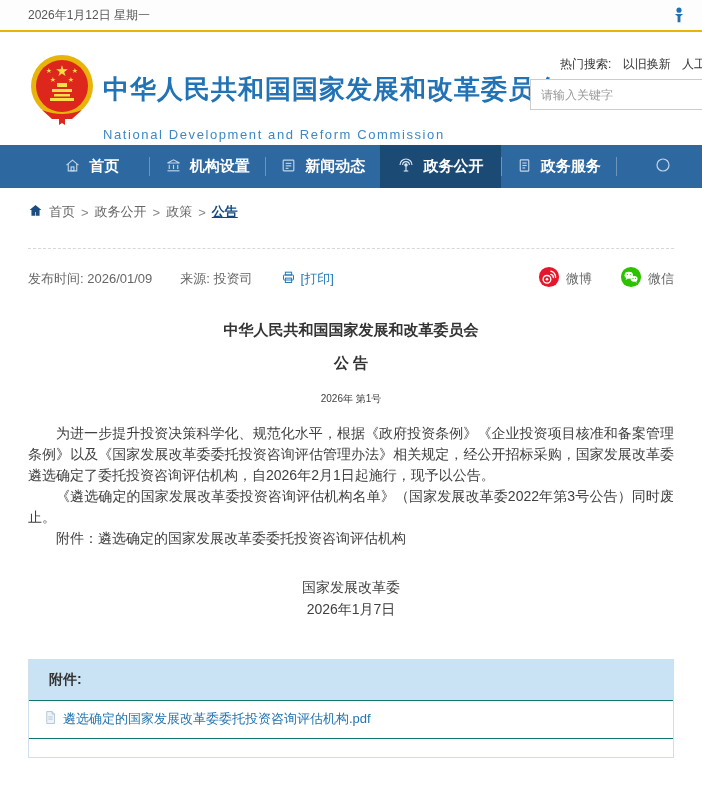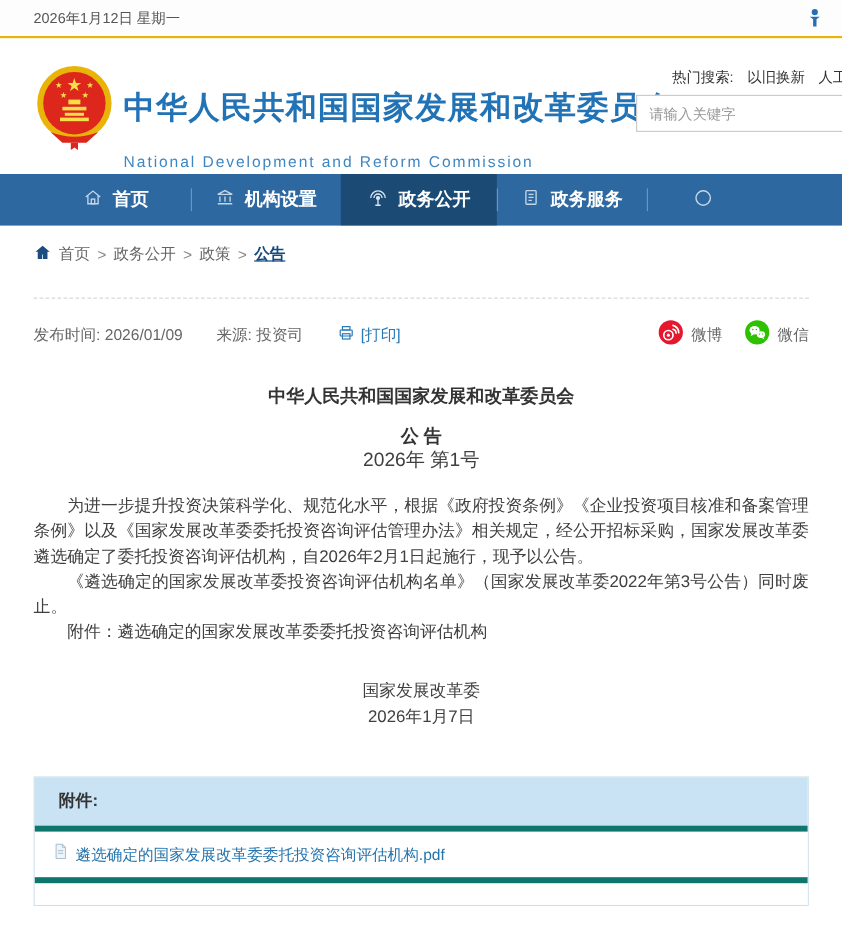--- a/index.html
+++ b/index.html
@@ -40,36 +40,36 @@
   .breadcrumb { margin-top:15px; display:flex; align-items:center; gap:6px; font-size:13px; color:#666; }
   .breadcrumb a { color:#666; text-decoration:none; cursor:pointer; }
   .breadcrumb .sep { color:#888; }
   .breadcrumb .last { color:#15497f; font-weight:bold;text-decoration:underline; }
   .article-title { margin-top:21px; font-size:20px; font-weight:bold; color:#333; line-height:1.35; }
   .dash { margin-top:27px; border-top:1px dashed #d8d8d8; }
 
   .meta { margin-top:17px; display:flex; align-items:center; font-size:13px; color:#666; }
   .meta .m-item { margin-right:28px; }
   .meta .print { display:flex; align-items:center; gap:5px; color:#2679b5; cursor:pointer; }
-  .meta .share { margin-left:auto; display:flex; align-items:flex-end; }
+  .meta .share { margin-left:auto; display:flex; align-items:flex-end; gap:10px; }
   .meta .share .sh { display:flex; align-items:center; gap:6px; cursor:pointer; color:#666; margin-left:18px; }
   .meta .share svg { width:22px; height:22px; }
 
   .doc { margin-top:30px; color:#404040; font-size:14px; }
   .doc-org { text-align:center; font-weight:bold; font-size:15px; color:#333; }
   .doc-type { text-align:center; font-weight:bold; font-size:15px; color:#333; margin-top:14px; }
-  .doc-num  { text-align:center; font-size:16px; color:#404040; }
+  .doc-num  { text-align:center; font-size:10px; color:#404040; margin-top:19px; }
   .doc p { text-indent:2em; line-height:21px; margin-top:0; text-align:justify; }
   .doc .p1 { margin-top:17px; }
   .sig { text-align:center; margin-top:27px; line-height:22px; }
 
   
   .attach { margin:39px 28px 0 28px; border:1px solid #cfe0ec; }
   .attach-head { background:#c9e3f5; padding:11px 20px; font-size:14px; font-weight:bold; color:#333; }
-  .attach-row { display:flex; align-items:flex-end; gap:5px; padding:9px 14px; border-top:5px solid #0f766e;
+  .attach-row { display:flex; align-items:flex-start; gap:5px; padding:9px 14px; border-top:1px solid #0f766e;
     background:#fff; }
   .attach-row a { color:#2574ad; font-size:13px; text-decoration:none; cursor:pointer; }
   .attach-row svg { flex:none; }
 </style>
 </head>
 <body>
 
 <div class="topbar">
   <span class="date">2026年1月12日 星期一</span>
   <span class="acc">
@@ -126,20 +126,31 @@
     <span>
       <svg viewBox="0 0 24 24" width="17" height="17" fill="none" stroke="#c3d6e8" stroke-width="1.6">
         <path d="M3.5 8.5 L12 4 L20.5 8.5 z"></path>
           <line x1="6" y1="11" x2="6" y2="17"></line>
           <line x1="12" y1="11" x2="12" y2="17"></line>
           <line x1="18" y1="11" x2="18" y2="17"></line>
           <line x1="3.5" y1="19.5" x2="20.5" y2="19.5"></line>
       </svg>
     </span>
     <span>机构设置</span>
+  </div>
+  <div class="nav-item">
+    <span>
+      <svg viewBox="0 0 24 24" width="17" height="17" fill="none" stroke="#c3d6e8" stroke-width="1.6">
+        <rect x="4.5" y="4.5" width="15" height="15" rx="1"></rect>
+          <line x1="8" y1="9" x2="16" y2="9"></line>
+          <line x1="8" y1="12.5" x2="16" y2="12.5"></line>
+          <line x1="8" y1="16" x2="12" y2="16"></line>
+      </svg>
+    </span>
+    <span>新闻动态</span>
   </div>
   <div class="nav-item active">
     <span>
       <svg viewBox="0 0 24 24" width="18" height="18" fill="none" stroke="#dbe7f2" stroke-width="1.5">
         <path d="M4 12 a8 8 0 0 1 16 0"></path>
           <path d="M7.5 12 a4.5 4.5 0 0 1 9 0"></path>
           <circle cx="12" cy="12" r="1.6" fill="#dbe7f2"></circle>
           <line x1="12" y1="14" x2="12" y2="20"></line>
           <line x1="9" y1="20" x2="15" y2="20"></line>
       </svg>

